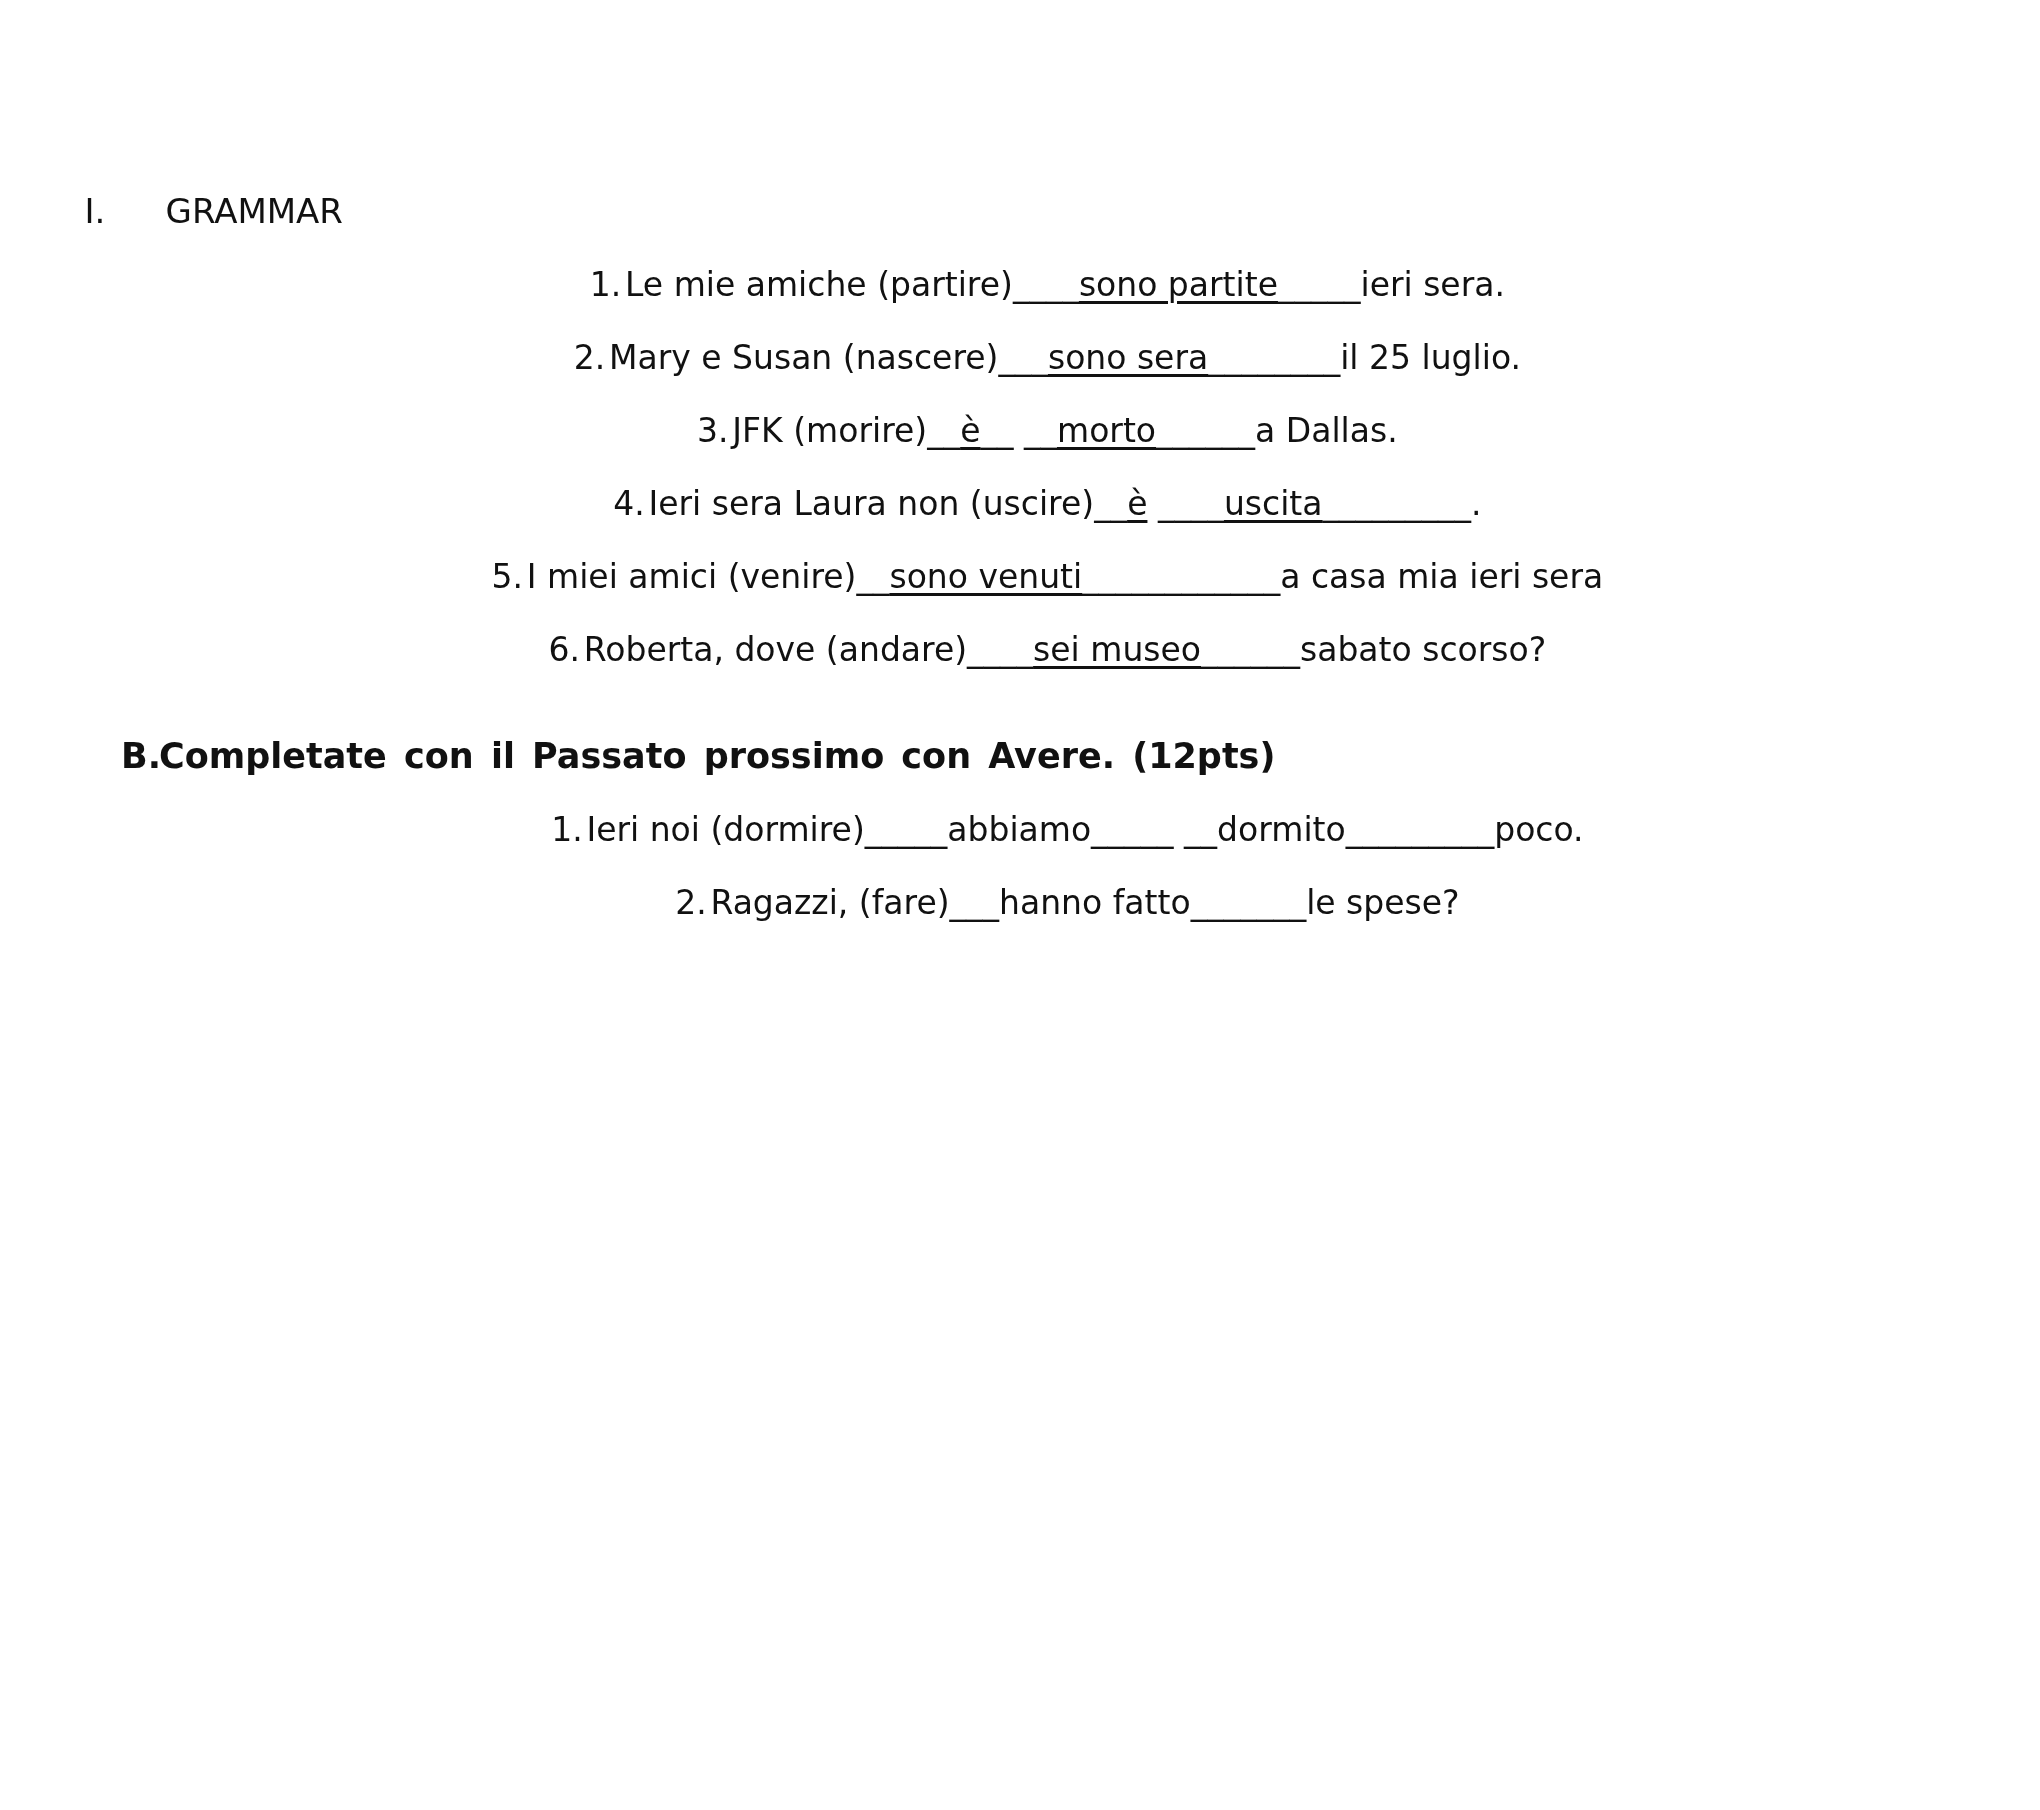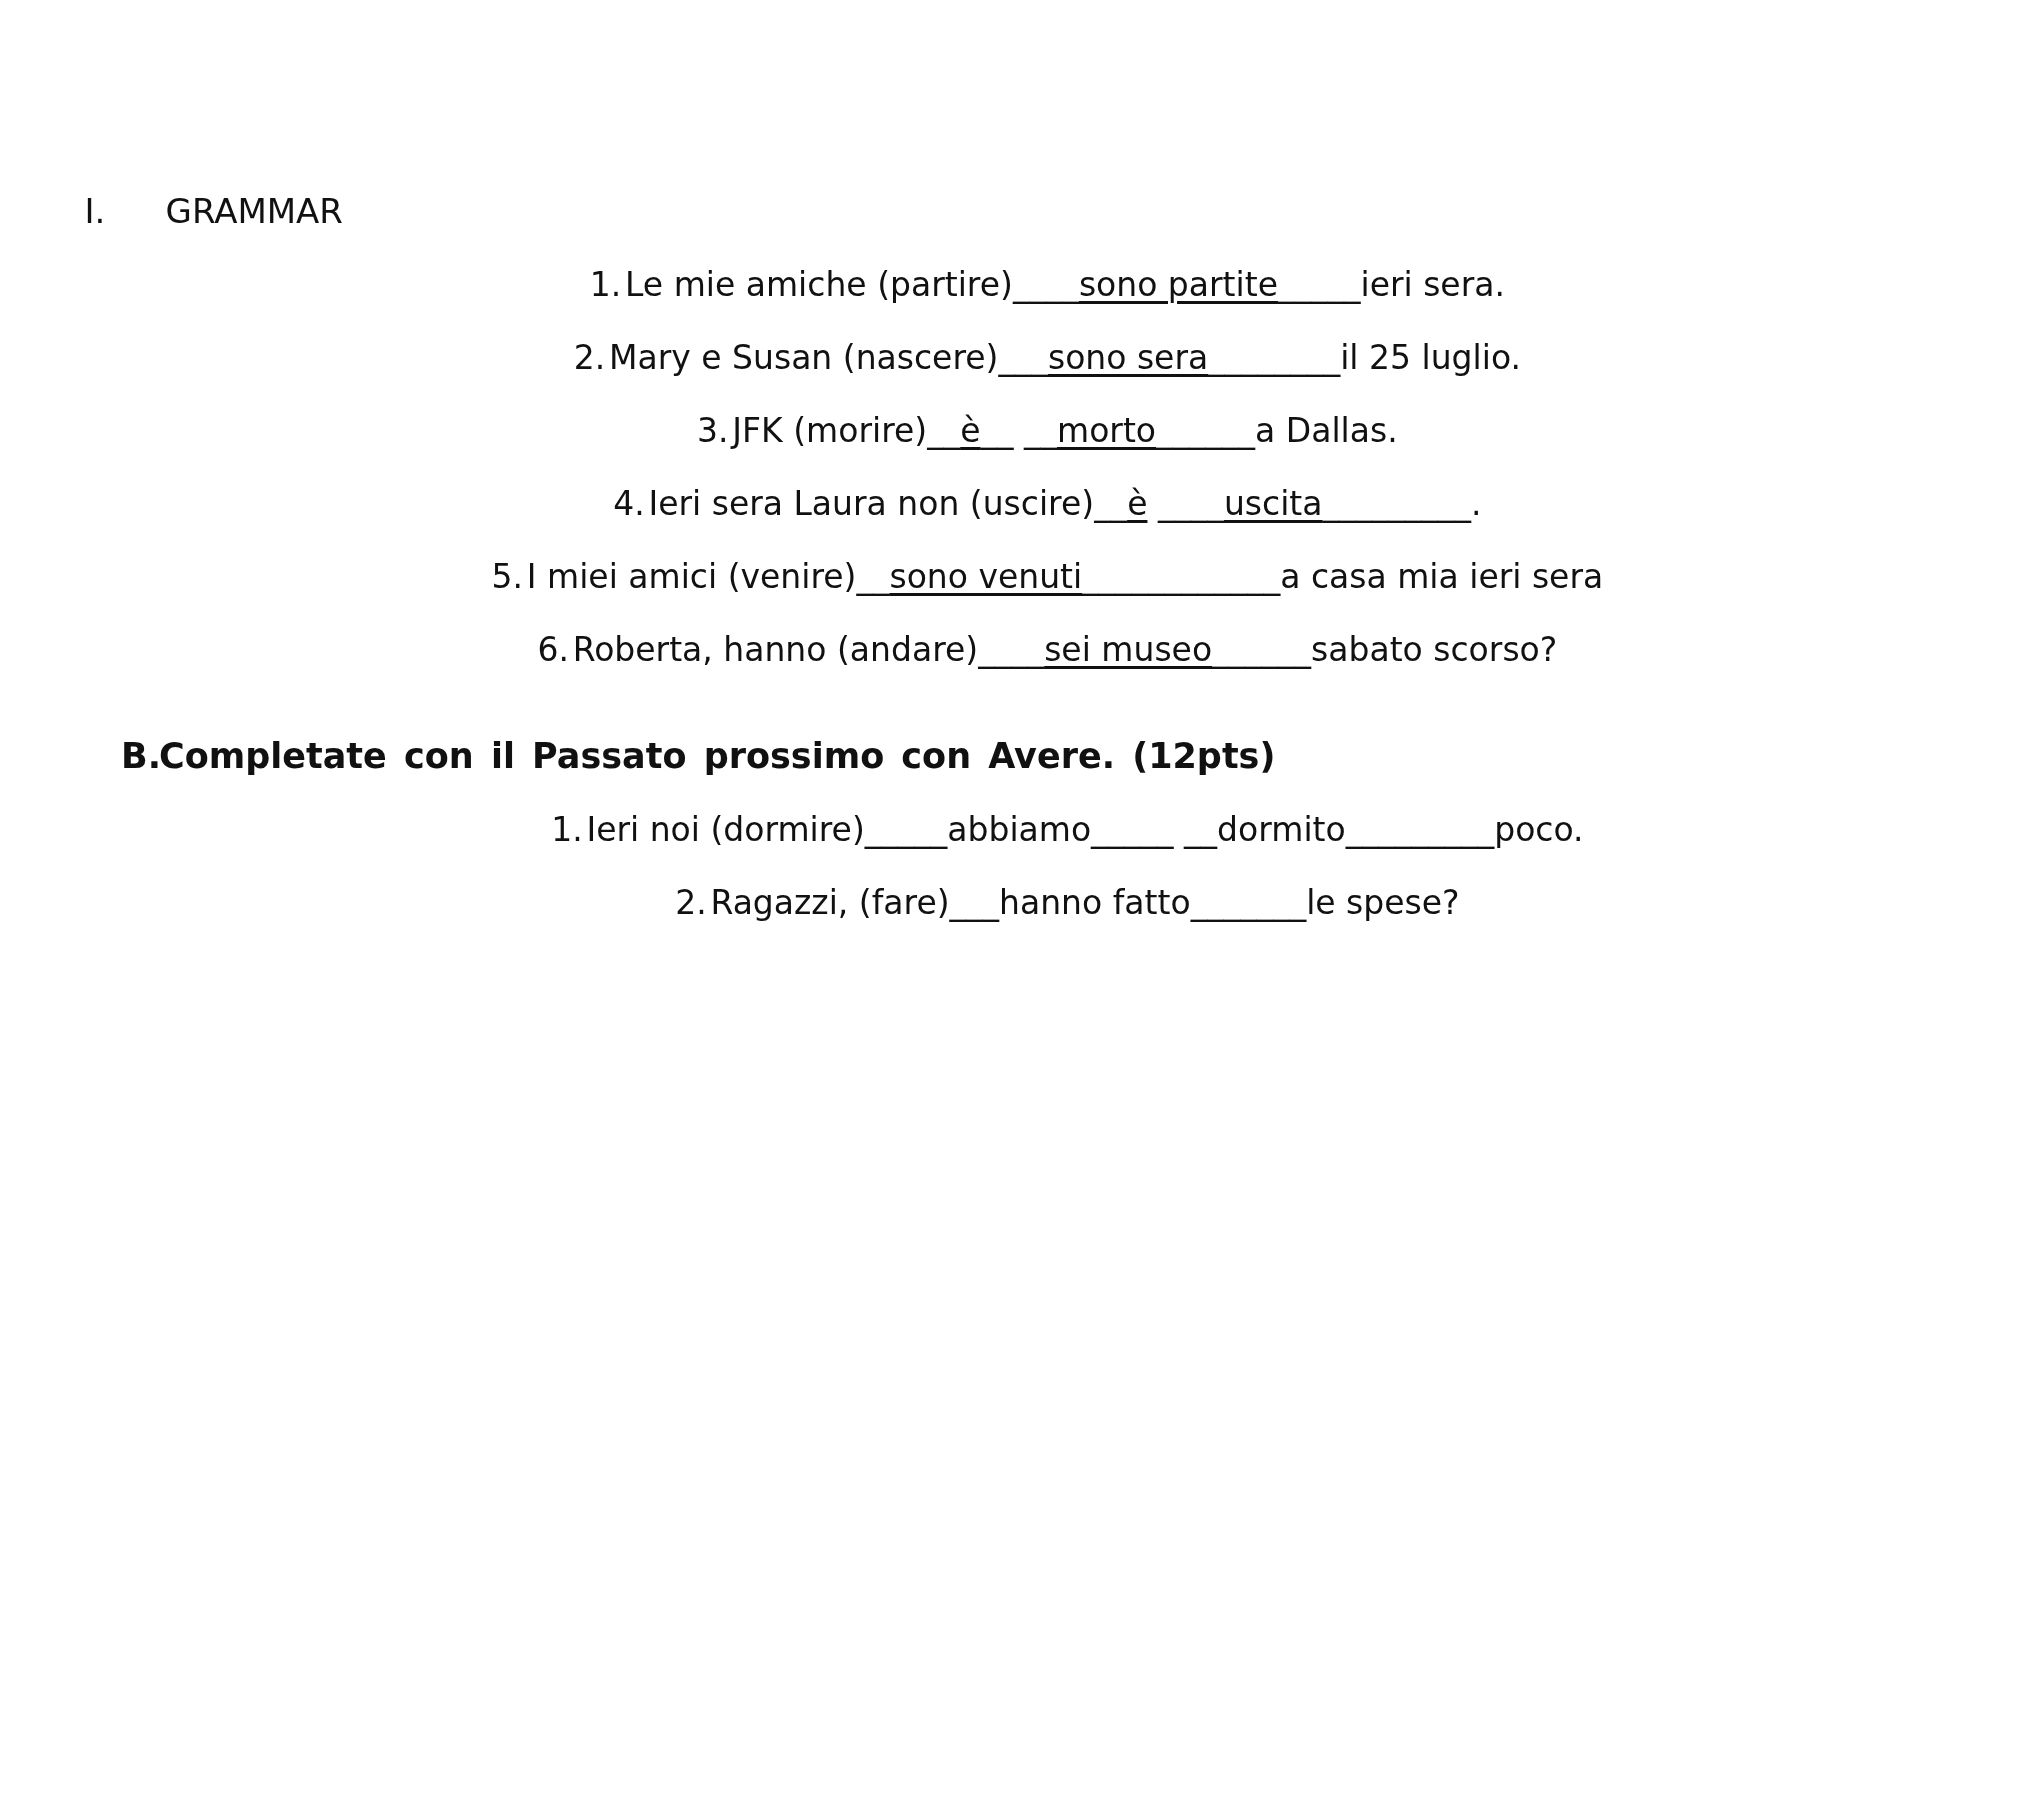--- a/index.html
+++ b/index.html
@@ -70,21 +70,21 @@
     <span class="hnum">I.</span><span class="htxt">GRAMMAR</span>
   </div>
 
   <section>
     <div class="items indent-a">
         <div class="item"><span class="num">1.</span><span><span>Le mie amiche (partire)</span><span>____</span><span class="ans">sono partite</span><span>_____</span><span>ieri sera.</span></span></div>
         <div class="item"><span class="num">2.</span><span><span>Mary e Susan (nascere)</span><span>___</span><span class="ans">sono sera</span><span>________</span><span>il 25 luglio.</span></span></div>
         <div class="item"><span class="num">3.</span><span><span>JFK (morire)</span><span>__</span><span class="ans">è</span><span>__ __</span><span class="ans">morto</span><span>______</span><span>a Dallas.</span></span></div>
         <div class="item"><span class="num">4.</span><span><span>Ieri sera Laura non (uscire)</span><span>__</span><span class="ans">è</span><span> ____</span><span class="ans">uscita</span><span>_________</span><span>.</span></span></div>
         <div class="item"><span class="num">5.</span><span><span>I miei amici (venire)</span><span>__</span><span class="ans">sono venuti</span><span>____________</span><span>a casa mia ieri sera</span></span></div>
-        <div class="item"><span class="num">6.</span><span><span>Roberta, hanno (andare)</span><span>____</span><span class="ans">sei museo</span><span>______</span><span>sabato scorso?</span></span></div>
+        <div class="item"><span class="num">6.</span><span><span>Roberta, dove (andare)</span><span>____</span><span class="ans">sei museo</span><span>______</span><span>sabato scorso?</span></span></div>
       </div>
   </section>
 
   <section>
     <div class="sec-title gap-large">
       <span class="slabel">B.</span><span>Completate con il Passato prossimo con Avere. (12pts)</span>
     </div>
     <div class="items indent-b">
         <div class="item"><span class="num">1.</span><span><span>Ieri noi (dormire)</span><span>_____</span><span>abbiamo</span><span>_____ __</span><span>dormito</span><span>_________</span><span>poco.</span></span></div>
         <div class="item"><span class="num">2.</span><span><span>Ragazzi, (fare)</span><span>___</span><span>hanno fatto</span><span>_______</span><span>le spese?</span></span></div>

